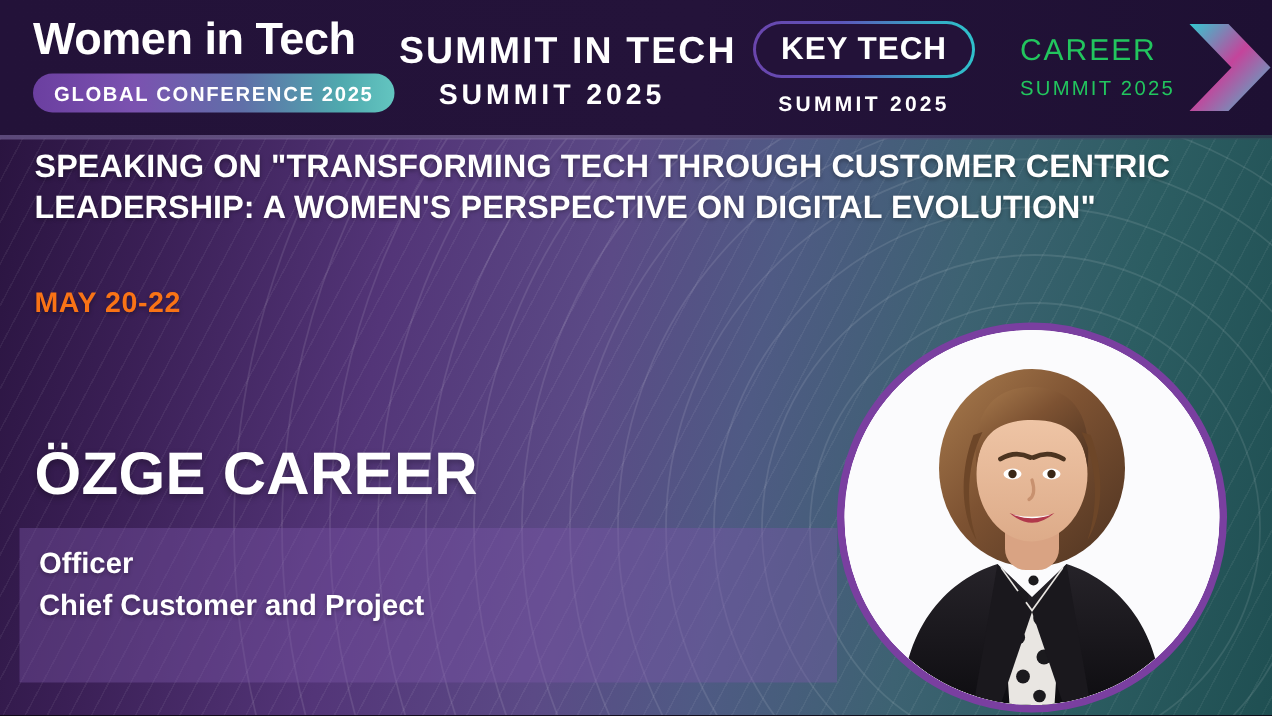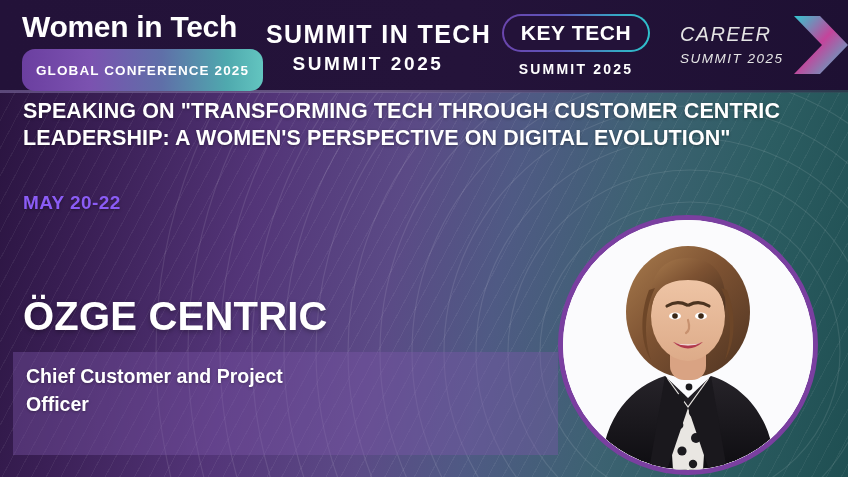--- a/index.html
+++ b/index.html
@@ -48,21 +48,21 @@
     opacity:.75;
   }
 
   
   .logo-wit{position:absolute;left:22px;top:12px;}
   .wit-word{
     font-size:30px;font-weight:700;color:#ffffff;letter-spacing:-.3px;
     line-height:1;white-space:nowrap;
   }
   .wit-pill{
-    margin-top:7px;height:42px;border-radius:13px;
+    margin-top:7px;height:26px;border-radius:13px;
     background:linear-gradient(90deg,#6b3fa0 0%,#7b52b0 28%,#5f6fa8 58%,#4fa9ae 85%,#63c5c0 100%);
     display:flex;align-items:center;justify-content:center;padding:0 14px;
   }
   .wit-pill span{
     font-size:13.5px;font-weight:700;color:#ffffff;letter-spacing:1.1px;white-space:nowrap;
   }
 
   
   .logo-cit{position:absolute;left:266px;top:20px;text-align:center;width:204px;}
   .cit-l1{font-size:25px;font-weight:700;color:#fff;letter-spacing:1.4px;line-height:1.12;white-space:nowrap;}
@@ -77,34 +77,34 @@
   }
   .key-pill-inner{
     width:100%;height:100%;border-radius:17px;background:#231239;
     display:flex;align-items:center;justify-content:center;
   }
   .key-pill-inner span{font-size:21px;font-weight:700;color:#fff;letter-spacing:.6px;white-space:nowrap;}
   .key-sub{font-size:14px;font-weight:700;color:#fff;letter-spacing:2.2px;margin-top:9px;white-space:nowrap;}
 
   
   .logo-cg{position:absolute;left:680px;top:14px;display:flex;align-items:center;gap:8px;}
-  .cg-text{color:#e5e5e5;font-style:italic;}
+  .cg-text{color:#22c55e;}
   .cg-l1,.cg-l2{font-size:20px;font-weight:400;letter-spacing:1.3px;line-height:1.08;white-space:nowrap;}
   .cg-l3{font-size:13.5px;font-weight:400;letter-spacing:1.5px;margin-top:6px;white-space:nowrap;}
   .cg-chev{width:58px;height:62px;}
 
   
   .headline{
     position:absolute;left:23px;top:98px;width:806px;
     font-size:21.5px;font-weight:700;color:#ffffff;line-height:1.26;
     letter-spacing:.1px;text-shadow:0 1px 3px rgba(0,0,0,.35);
   }
   .dates{
     position:absolute;left:23px;top:192px;
-    font-size:19px;font-weight:700;color:#8b5cf6;letter-spacing:.4px;
+    font-size:19px;font-weight:700;color:#f97316;letter-spacing:.4px;
     text-shadow:0 1px 3px rgba(0,0,0,.35);
   }
 
   
   .speaker-name{
     position:absolute;left:23px;top:296px;
     font-size:40px;font-weight:700;color:#ffffff;letter-spacing:.2px;line-height:1;
     text-shadow:0 2px 5px rgba(0,0,0,.3);
   }
   .info-panel{
@@ -191,26 +191,26 @@
           <stop offset="100%" stop-color="#3ec5cf"></stop>
         </linearGradient>
       </defs>
       <path d="M2 2 L30 31 L2 60 L28 60 L56 31 L28 2 Z" fill="url(#cgGrad)"></path>
     </svg>
   </div>
 
   <div class="headline">SPEAKING ON "TRANSFORMING TECH THROUGH CUSTOMER CENTRIC LEADERSHIP: A WOMEN'S PERSPECTIVE ON DIGITAL EVOLUTION"</div>
   <div class="dates">MAY 20-22</div>
 
-  <div class="speaker-name">ÖZGE CENTRIC</div>
+  <div class="speaker-name">ÖZGE CAREER</div>
 
   <div class="info-panel"></div>
   <div class="info-text">
+    <div>Officer</div>
     <div>Chief Customer and Project</div>
-    <div>Officer</div>
   </div>
 
   <div class="portrait">
     <div class="portrait-inner">
       <svg width="250" height="250" viewBox="0 0 250 250" aria-hidden="true">
         <defs>
           <clipPath id="circClip">
               <circle cx="125" cy="125" r="125"></circle>
             </clipPath>
           <linearGradient id="hairG" x1="0" y1="0" x2="1" y2="1">

